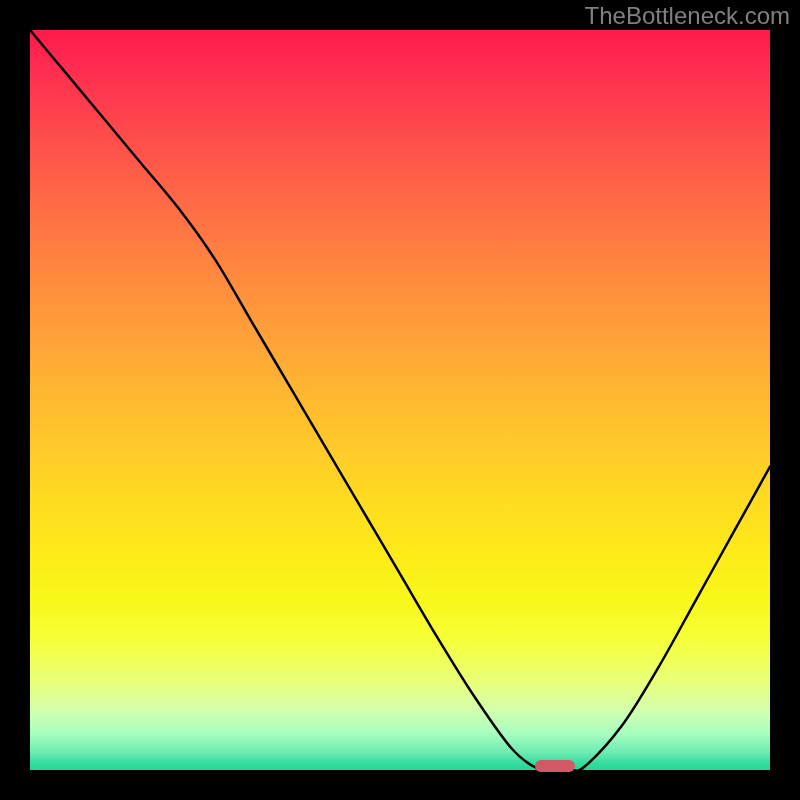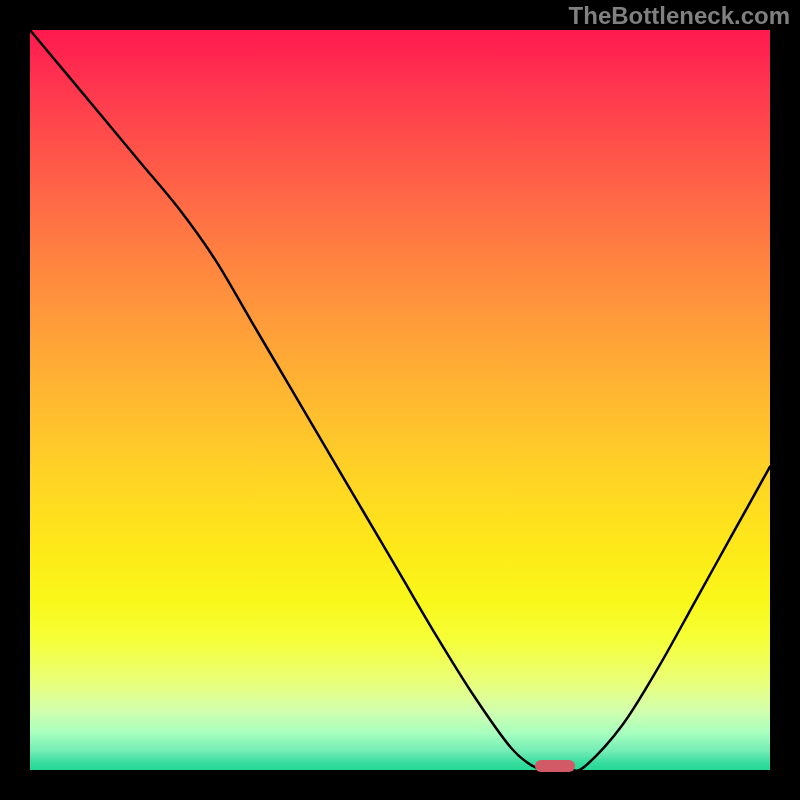--- a/index.html
+++ b/index.html
@@ -10,21 +10,21 @@
     height: 800px;
     position: relative;
     font-family: Arial, sans-serif;
   }
   .watermark {
     position: absolute;
     top: 2px;
     right: 10px;
     color: #808080;
     font-size: 24px;
-    font-weight: 700;
+    font-weight: 400;
     z-index: 10;
   }
   .plot-area {
     position: absolute;
     top: 30px;
     left: 30px;
     width: 740px;
     height: 740px;
   }
   .gradient-bg {

